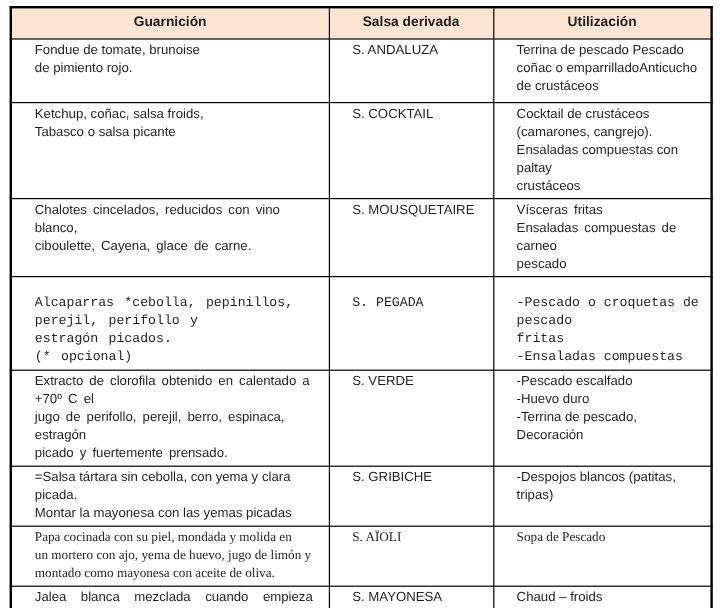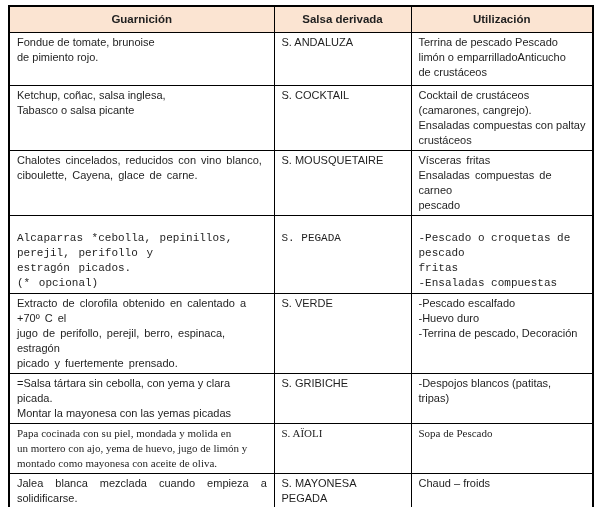--- a/index.html
+++ b/index.html
@@ -24,21 +24,21 @@
     border-collapse:collapse;
     table-layout:fixed;
     width:584px;
     border:2px solid var(--border-color);
   }
   th,td{
     border:1px solid var(--border-color);
     vertical-align:top;
     font-size:11px;
     line-height:15px;
-    padding:2px 6px 2px 7px;
+    padding:2px 6px 2px 19px;
     overflow:hidden;
     white-space:pre-line;
   }
   th{
     background:var(--header-bg);
     font-weight:bold;
     text-align:center;
     font-size:11.5px;
     vertical-align:middle;
     padding:2px 4px;
@@ -72,25 +72,25 @@
         <th>Salsa derivada</th>
         <th>Utilización</th>
       </tr>
     </thead>
     <tbody>
       <tr class="r0">
         <td>Fondue de tomate, brunoise
 de pimiento rojo.</td>
         <td>S. ANDALUZA</td>
         <td>Terrina de pescado Pescado
-limón o emparrilladoAnticucho
+coñac o emparrilladoAnticucho
 de crustáceos</td>
       </tr>
       <tr class="r1">
-        <td>Ketchup, coñac, salsa inglesa,
+        <td>Ketchup, coñac, salsa froids,
 Tabasco o salsa picante</td>
         <td>S. COCKTAIL</td>
         <td>Cocktail de crustáceos
 (camarones, cangrejo).
 Ensaladas compuestas con paltay
 crustáceos</td>
       </tr>
       <tr class="r2">
         <td class="js1">Chalotes cincelados, reducidos con vino blanco,
 ciboulette, Cayena, glace de carne.</td>

